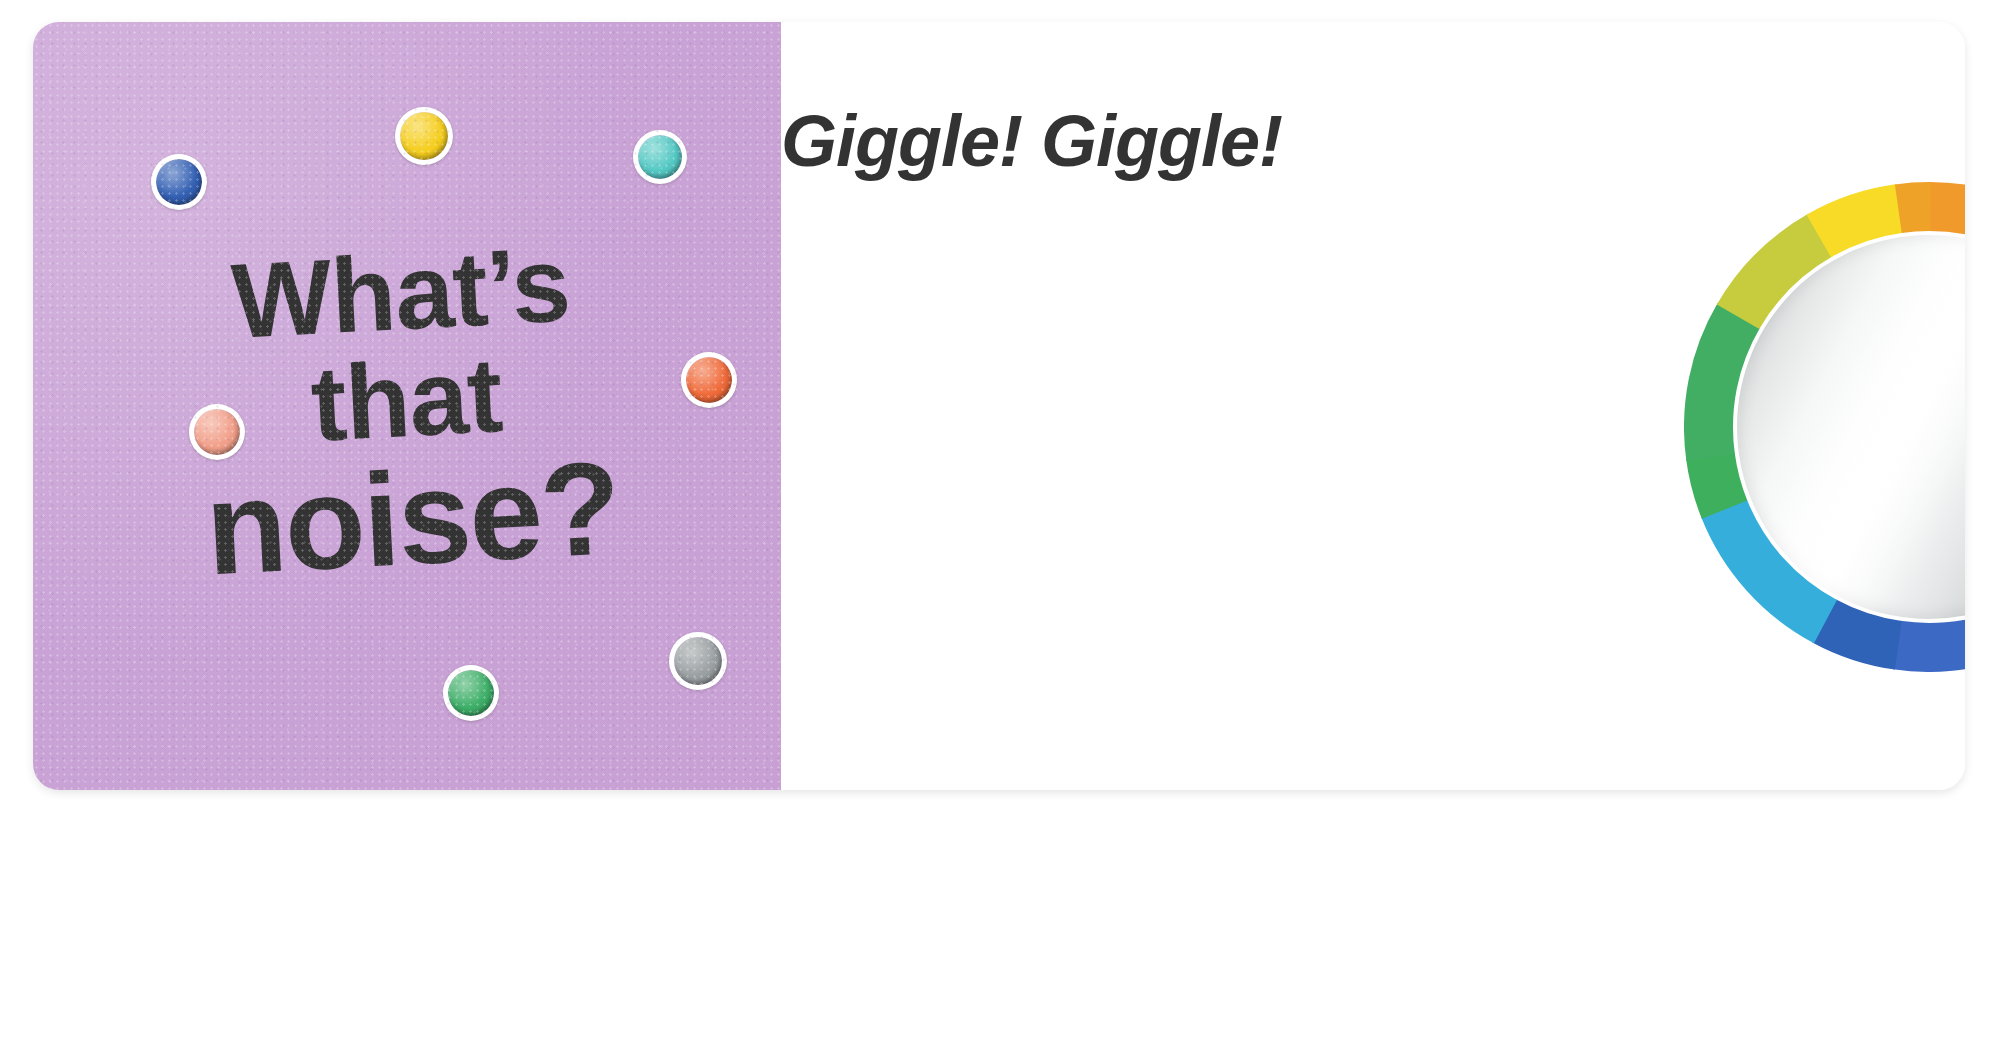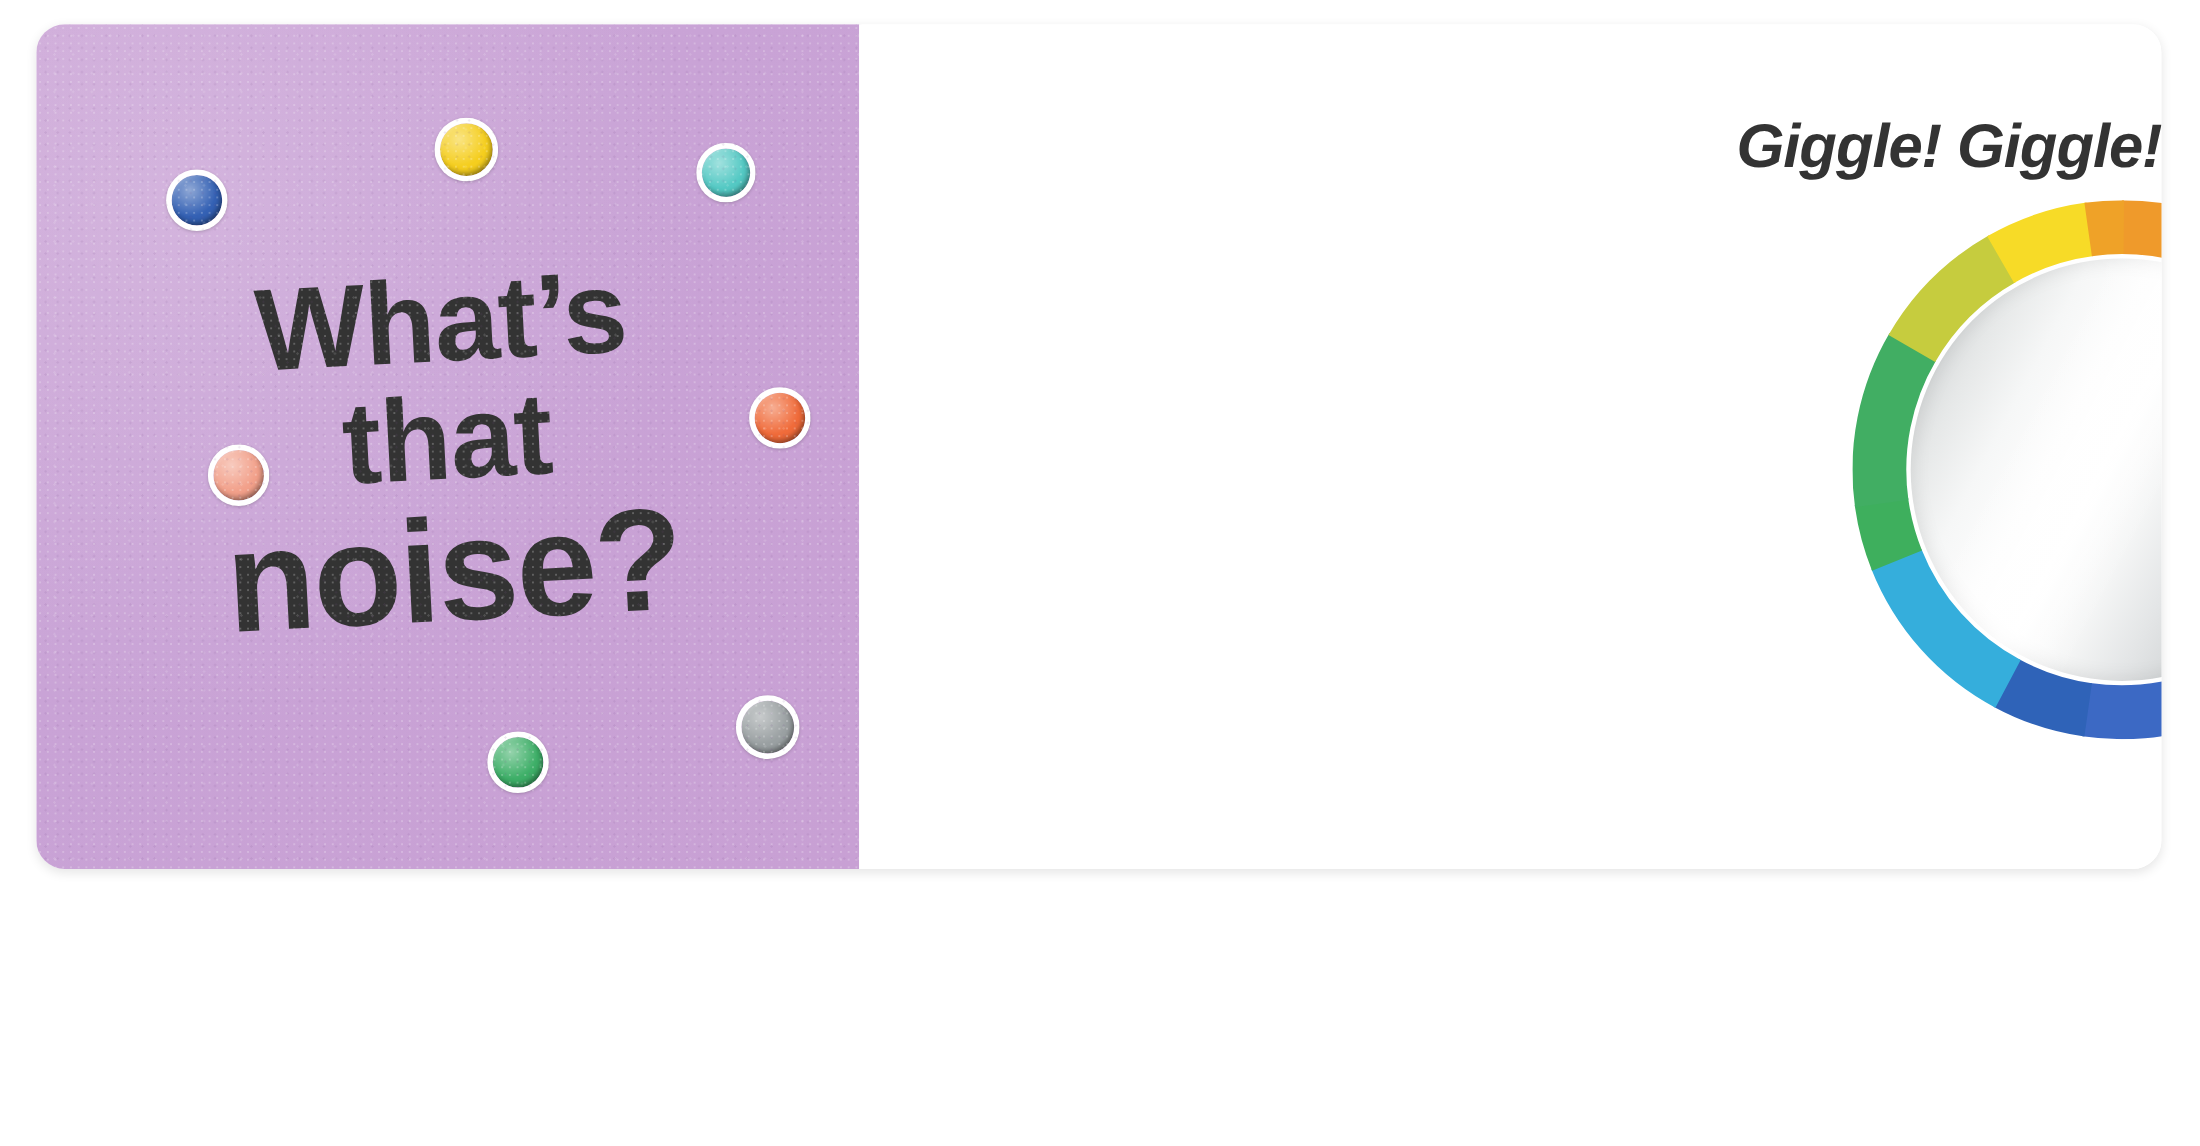--- a/index.html
+++ b/index.html
@@ -62,22 +62,22 @@
     position:absolute;left:0;top:215px;width:748px;
     text-align:center;color:#333333;line-height:1.05;
     transform:rotate(-3deg);
   }
   .lt1{font-size:106px;font-weight:700;letter-spacing:-1px;display:block;}
   .lt2{font-size:106px;font-weight:700;letter-spacing:-1px;display:block;margin-top:-4px;}
   .lt3{font-size:132px;font-weight:800;letter-spacing:-2px;display:block;margin-top:-6px;}
 
   
   .giggle{
-    position:absolute;left:0;top:78px;width:1184px;text-align:right;
-    font-size:56px;font-weight:800;font-style:italic;color:#333333;
+    position:absolute;left:0;top:78px;width:1184px;text-align:left;
+    font-size:72px;font-weight:800;font-style:italic;color:#333333;
     letter-spacing:-1px;white-space:nowrap;
   }
 
   
   .wheel-wrap{
     position:absolute;left:903px;top:160px;width:490px;height:490px;
   }
   .wheel-svg{position:absolute;left:0;top:0;width:490px;height:490px;}
   .mirror{
     position:absolute;left:53px;top:53px;width:384px;height:384px;border-radius:50%;

